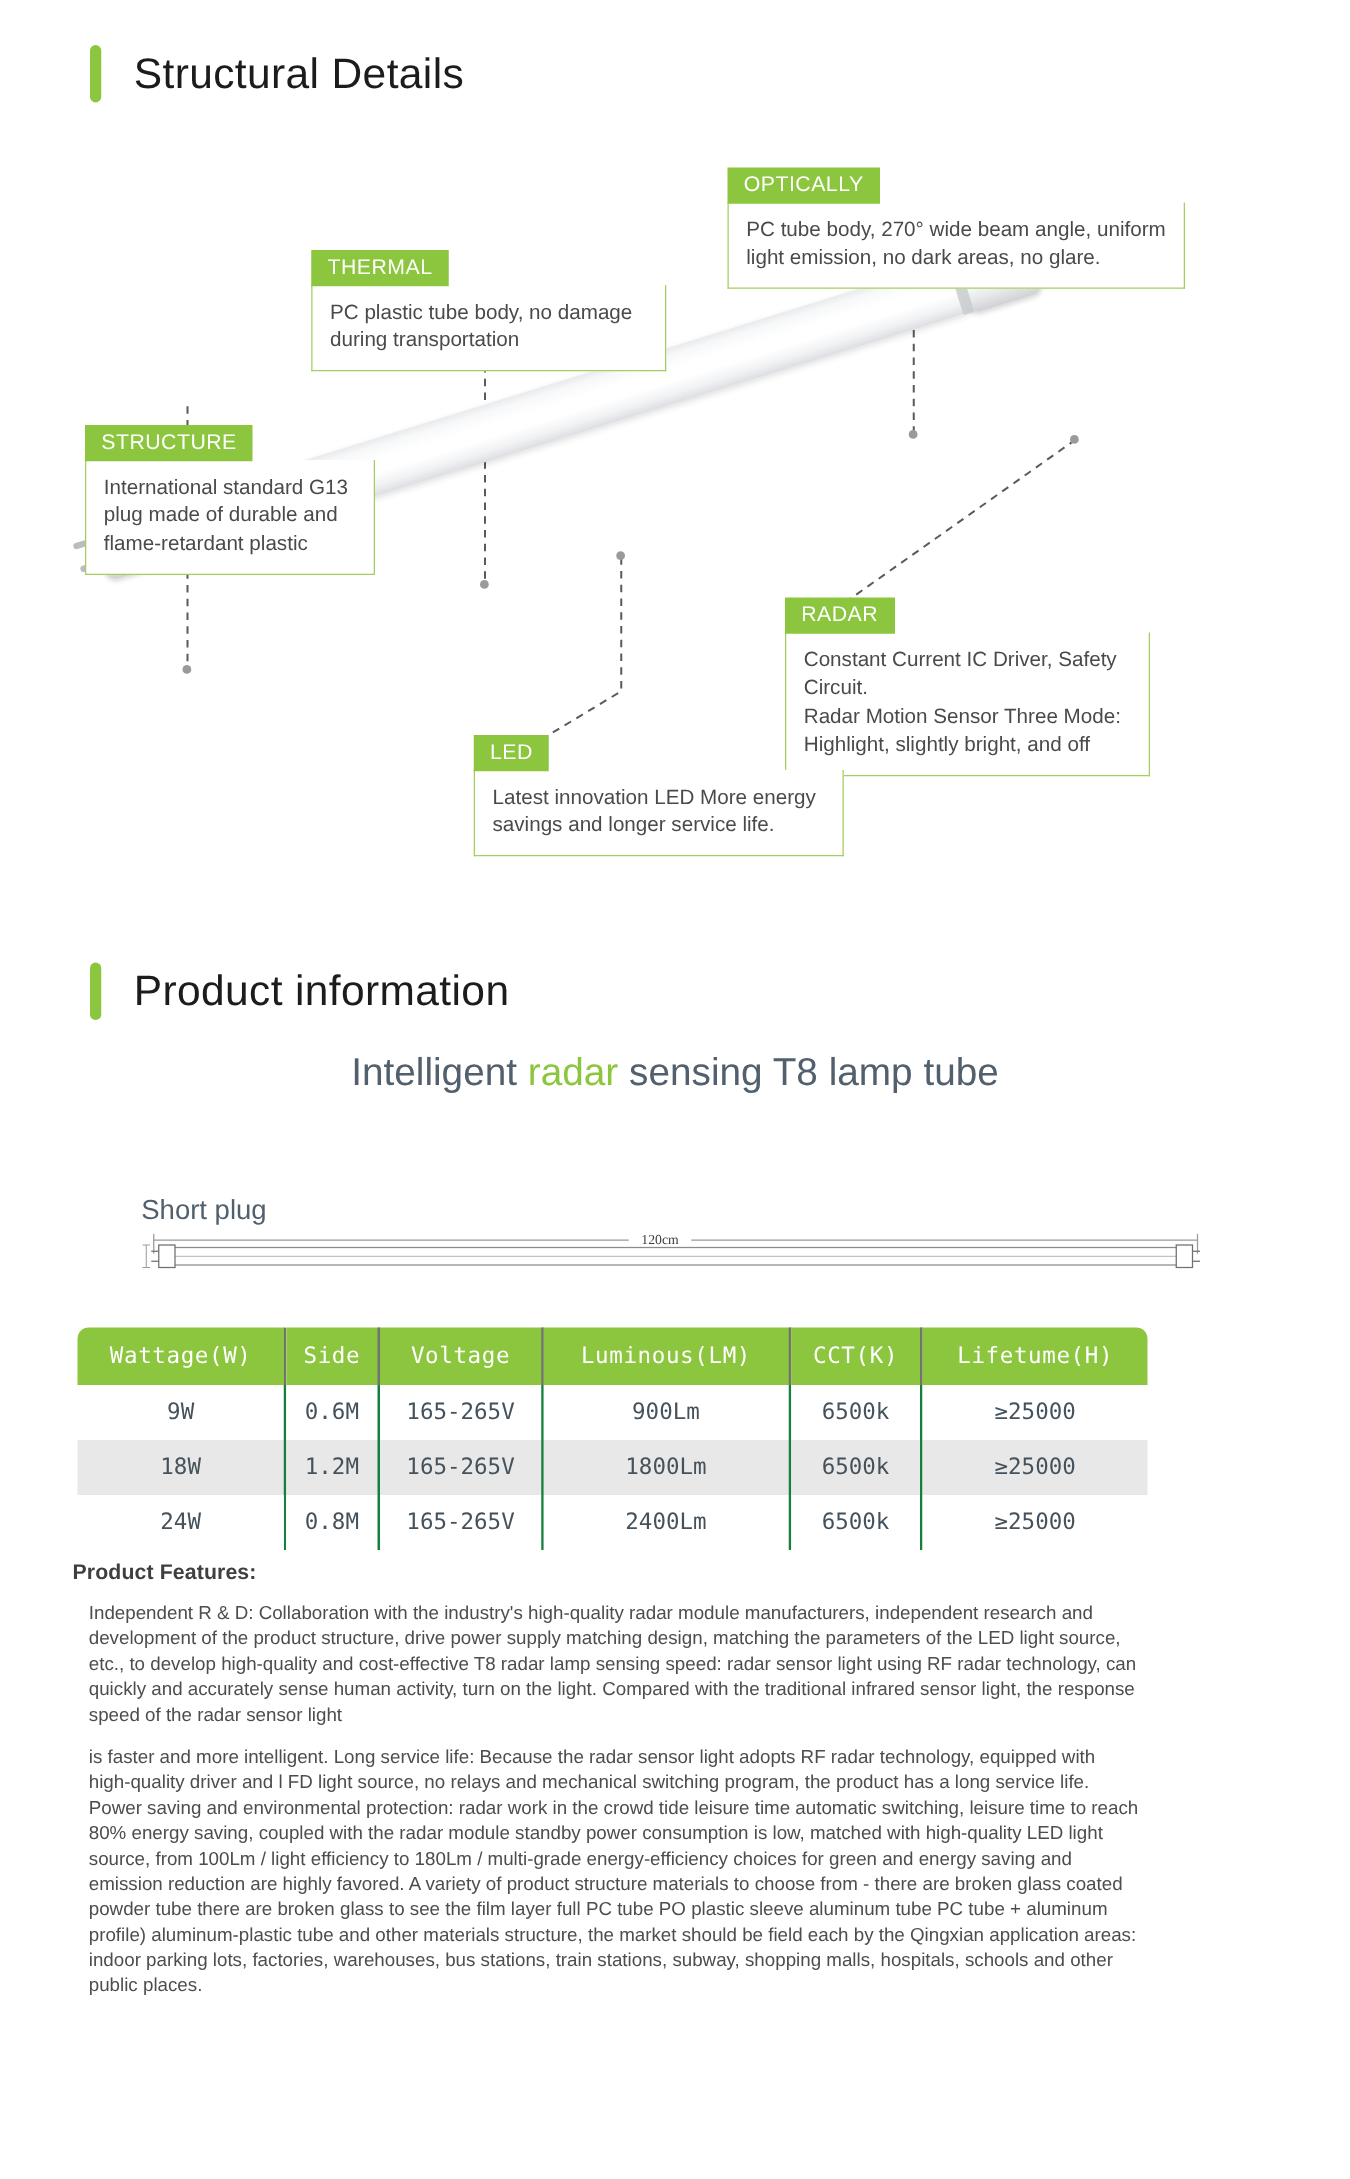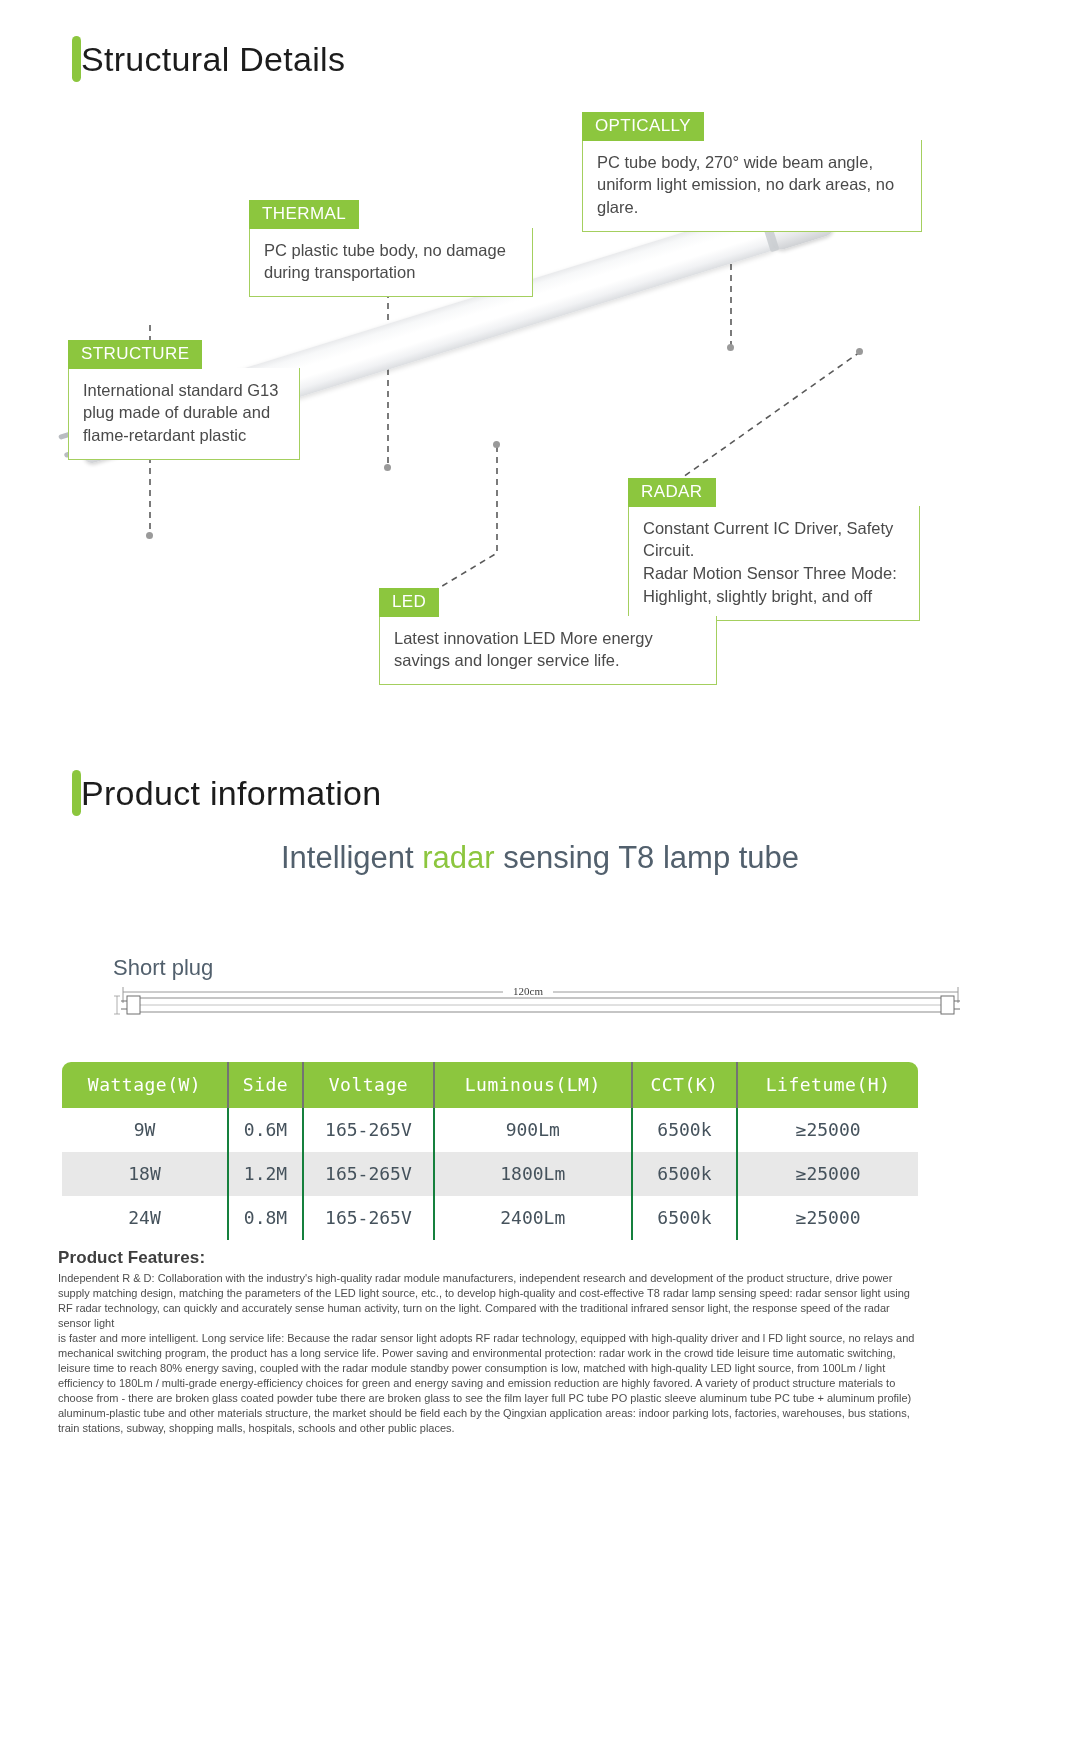--- a/index.html
+++ b/index.html
@@ -8,20 +8,21 @@
     background: #ffffff;
     font-family: "Liberation Sans", sans-serif;
     -webkit-font-smoothing: antialiased;
   }
   body { width: 1080px; min-height: 1743px; position: relative; overflow: hidden; }
 
   
   .section-head {
     display: flex;
     align-items: center;
+    gap: 26px;
   }
   .head-bar {
     width: 9px;
     height: 46px;
     background: #8cc63e;
     border-radius: 5px;
     flex: none;
   }
   .head-text {
     font-size: 34px;
@@ -122,25 +123,25 @@
     border-top: none;
     padding: 11px 4px 12px 14px;
     margin-top: -1px;
     background: #ffffff;
     font-size: 16.5px;
     line-height: 1.38;
     color: #4a4a4a;
   }
   .callout .body p { margin: 0; }
 
-  #co-optically { left: 582px; top: 12px;  width: 340px; }
+  #co-optically { left: 582px; top: 34px;  width: 366px; }
   #co-thermal   { left: 249px; top: 100px; width: 284px; }
   #co-structure { left: 68px;  top: 240px; width: 232px; }
   #co-radar     { left: 628px; top: 378px; width: 292px; }
-  #co-led       { left: 379px; top: 488px; width: 338px; }
+  #co-led       { left: 379px; top: 488px; width: 296px; }
 
   
   .prod-title {
     position: absolute;
     left: 0; top: 838px;
     width: 1080px;
     text-align: center;
     color: #52606d;
     font-size: 31px;
     line-height: 1.30;
@@ -210,25 +211,25 @@
     width: 866px;
   }
   #features h3 {
     font-size: 17px;
     font-weight: 700;
     color: #3f3f3f;
     margin-bottom: 3px;
     letter-spacing: .1px;
   }
   #features p {
-    font-size: 11px;
+    font-size: 15px;
     line-height: 1.36;
     color: #4d4d4d;
     text-align: left;
-    margin: 0;
+    margin: 13px;
   }
 </style>
 </head>
 <body>
 
 <div class="section-head" id="struct-head">
   <div class="head-bar"></div>
   <div class="head-text">Structural Details</div>
 </div>
 

